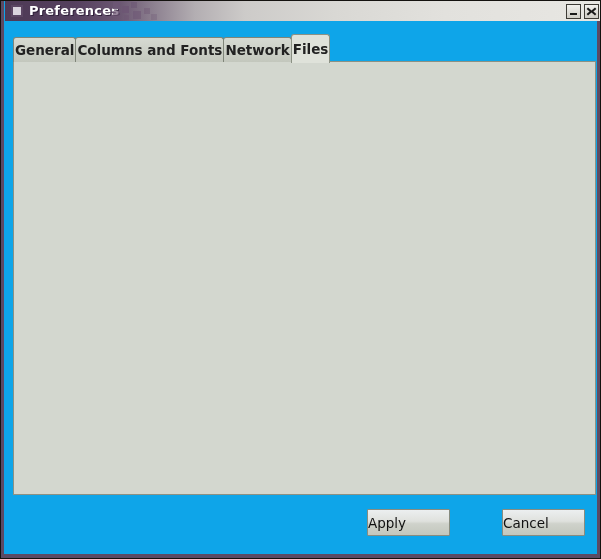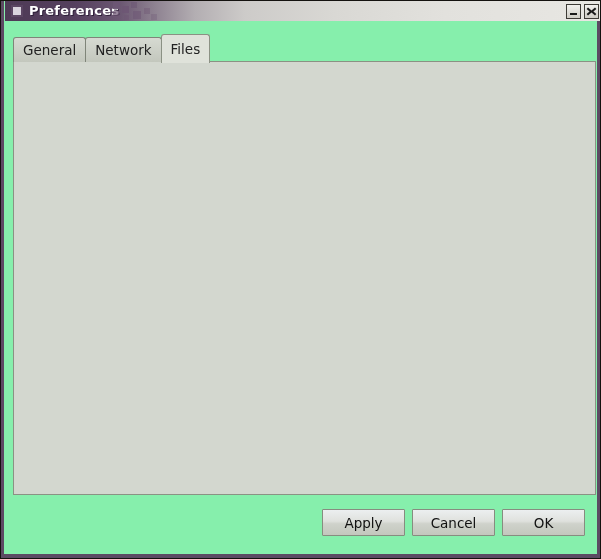--- a/index.html
+++ b/index.html
@@ -16,21 +16,21 @@
     color: #1a1a1a;
   }
 
   
   .window {
     position: absolute;
     left: 0; top: 0;
     width: 601px;
     height: 559px;
     box-sizing: border-box;
-    background: #86efac;
+    background: #0ea5e9;
     border-left: 4px solid #5c4a63;
     border-right: 4px solid #5c4a63;
     border-bottom: 5px solid #5c4a63;
     border-top: 0;
   }
   .frame-outline {
     position: absolute;
     left: 0; top: 0;
     width: 601px; height: 559px;
     box-sizing: border-box;
@@ -103,33 +103,34 @@
     position: absolute;
     left: 0; top: 0;
     height: 29px;
     display: flex;
     align-items: flex-end;
     z-index: 3;
   }
   .tab {
     position: relative;
     height: 25px;
-    padding: 0 9px;
+    padding: 0 1px;
     display: flex;
     align-items: center;
     background: linear-gradient(to bottom, #d6dad2 0%, #c3c7bd 100%);
     border: 1px solid #7f8579;
     border-bottom: none;
     border-radius: 3px 3px 0 0;
     margin-right: -1px;
     font-size: 13.5px;
     color: #222;
     box-sizing: border-box;
     cursor: pointer;
     white-space: nowrap;
+    font-weight: bold;
   }
   .tab.active {
     height: 29px;
     background: #dfe2da;
     border-color: #8b9184;
     z-index: 4;
     margin-bottom: -1px;
   }
   .panel {
     position: absolute;
@@ -180,29 +181,30 @@
   }
   .opt.focused .opt-label {
     border: 1px dotted #5a5a55;
     padding: 0 2px 1px 2px;
     margin-left: 8px;
   }
 
   .btn {
     display: inline-flex;
     align-items: center;
-    justify-content: center;
+    justify-content: flex-start;
     background: linear-gradient(to bottom, #eceff0 0%, #dfe1dd 45%, #cfd2cb 55%, #c3c7bd 100%);
     border: 1px solid #878c80;
     border-radius: 1px;
     font-size: 13.5px;
     color: #111;
     cursor: pointer;
     box-sizing: border-box;
     white-space: nowrap;
+    margin-left: 45px;
   }
   .btn-delete-cache {
     position: absolute;
     left: 41px; top: 181px;
     height: 24px;
     padding: 0 8px;
   }
 
   
   .spin {
@@ -285,20 +287,23 @@
         <path d="M3 2.6 L6.5 5.6 L10 2.6 L11.4 4 L8.4 6.5 L11.4 9 L10 10.4 L6.5 7.4 L3 10.4 L1.6 9 L4.6 6.5 L1.6 4 Z" fill="#1a1a1a"></path>
       </svg>
     </div>
   </div>
 
   <div class="notebook">
 
     <div class="tabstrip">
       <div class="tab">
         <span>General</span>
+      </div>
+      <div class="tab">
+        <span>Columns and Fonts</span>
       </div>
       <div class="tab">
         <span>Network</span>
       </div>
       <div class="tab active">
         <span>Files</span>
       </div>
     </div>
 
     <div class="panel"></div>

